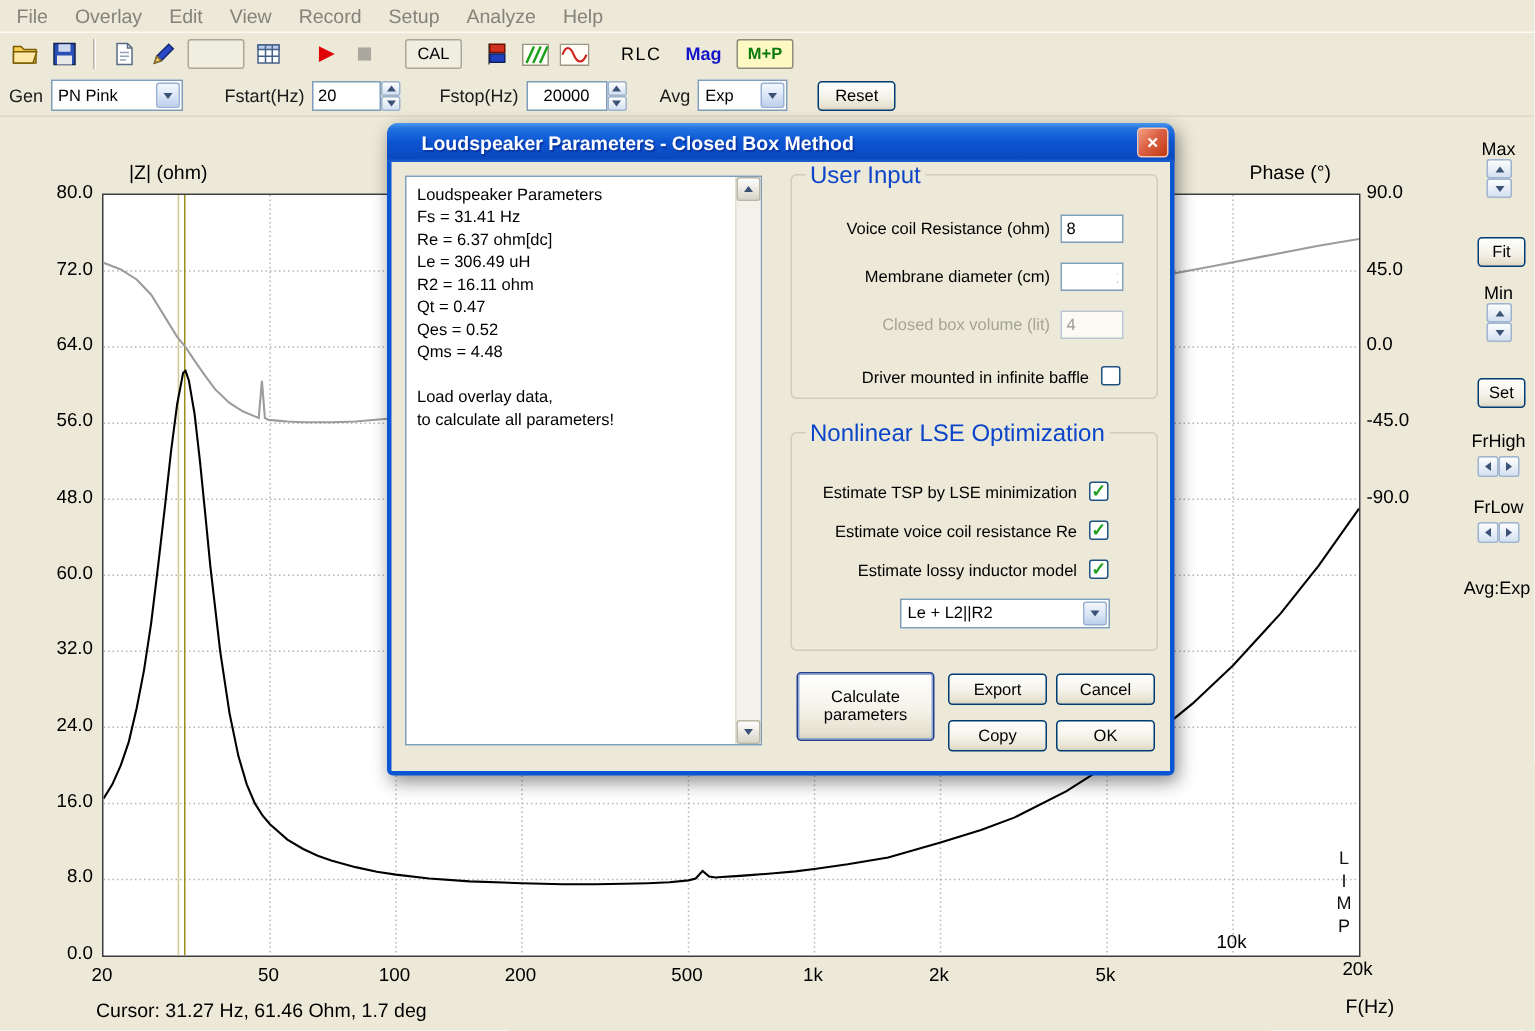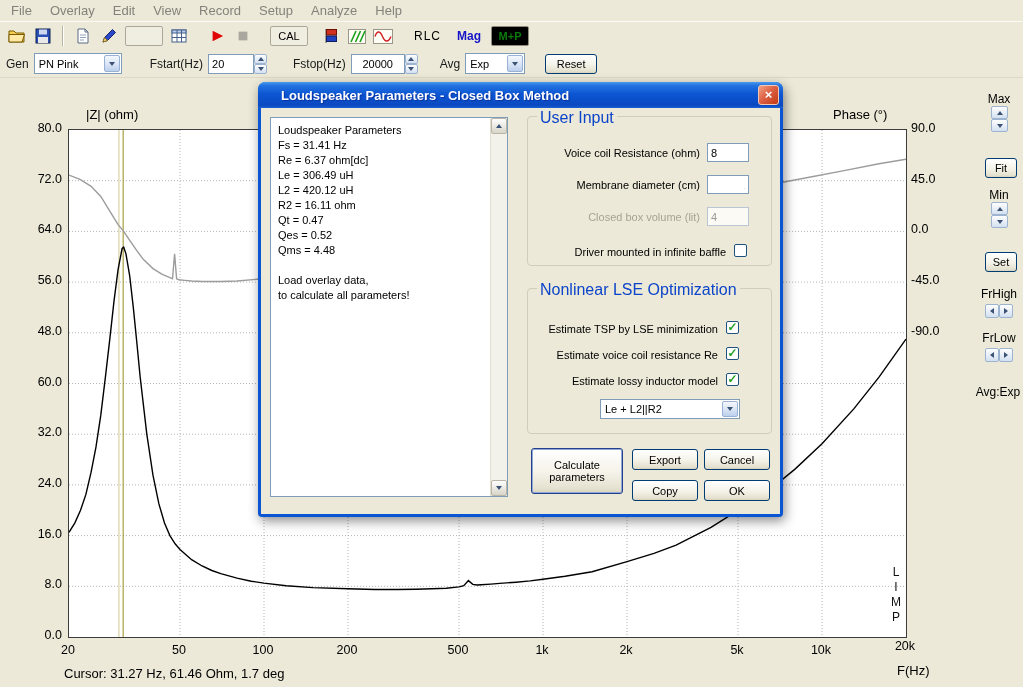--- a/index.html
+++ b/index.html
@@ -154,21 +154,21 @@
     </svg>
   </span>
   <span class="tbtn">
     <svg width="20" height="15" viewBox="0 0 20 15">
       <rect x="0.5" y="0.5" width="19" height="14" fill="#fffef6" stroke="#9a9786"></rect>
       <path d="M2 7.5 C4 1.5, 7 1.5, 9.5 7.5 S15.5 13.5, 18 7.5" fill="none" stroke="#d02020" stroke-width="1.4"></path>
     </svg>
   </span>
   <span class="txtbtn" style="margin-left:18px;font-weight:normal;letter-spacing:1px"><span>RLC</span></span>
   <span class="txtbtn" style="margin-left:16px;color:#1414c8"><span>Mag</span></span>
-  <span class="boxbtn" style="margin-left:10px;width:32px;border-color:#8f8c7c;background:#000000">
+  <span class="boxbtn" style="margin-left:10px;width:32px;border-color:#8f8c7c;background:#fef9c3">
       <span style="color:#0a7a0a;font-weight:bold;font-size:11px">M+P</span>
     </span>
 </div>
 
 <div id="controls">
   <span class="ctl-label" style="margin-left:6px">Gen</span>
   <span class="combo" style="width:88px;margin-left:5px">
     <span>PN Pink</span>
     <span class="arrow">
         <i class="tri-d"></i>
@@ -251,21 +251,21 @@
     <span class="tick" style="left: 911px; top: 273.101px; width: 44px; text-align: left;">-45.0</span>
     <span class="tick" style="left: 911px; top: 323.801px; width: 44px; text-align: left;">-90.0</span>
     <span class="tick" style="left: 48px; top: 643px; width: 40px; text-align: center;">20</span>
     <span class="tick" style="left: 159.025px; top: 643px; width: 40px; text-align: center;">50</span>
     <span class="tick" style="left: 243.013px; top: 643px; width: 40px; text-align: center;">100</span>
     <span class="tick" style="left: 327px; top: 643px; width: 40px; text-align: center;">200</span>
     <span class="tick" style="left: 438.025px; top: 643px; width: 40px; text-align: center;">500</span>
     <span class="tick" style="left: 522.013px; top: 643px; width: 40px; text-align: center;">1k</span>
     <span class="tick" style="left: 606px; top: 643px; width: 40px; text-align: center;">2k</span>
     <span class="tick" style="left: 717.025px; top: 643px; width: 40px; text-align: center;">5k</span>
-    <span class="tick" style="left: 801.013px; top: 643px; width: 40px; text-align: center;">10k</span>
+    <span class="tick" style="left: 801.013px; top: 621px; width: 40px; text-align: center;">10k</span>
     <span class="tick" style="left: 885px; top: 639px; width: 40px; text-align: center;">20k</span>
   </div>
 <div id="limp-watermark">
     <div>L</div>
     <div>I</div>
     <div>M</div>
     <div>P</div>
   </div>
 <div id="fhz-label">F(Hz)</div>
 <div id="statusbar-text">Cursor: 31.27 Hz, 61.46 Ohm, 1.7 deg</div>
@@ -320,21 +320,20 @@
     <span id="dlg-close"><span>×</span></span>
   </div>
   <div id="dlg-body">
 
     <div id="params-box">
       <div id="params-text">
           <div class="pline">Loudspeaker Parameters</div>
           <div class="pline">Fs = 31.41 Hz</div>
           <div class="pline">Re = 6.37 ohm[dc]</div>
           <div class="pline">Le = 306.49 uH</div>
-          <div class="pline">L2 = 420.12 uH</div>
           <div class="pline">R2 = 16.11 ohm</div>
           <div class="pline">Qt = 0.47</div>
           <div class="pline">Qes = 0.52</div>
           <div class="pline">Qms = 4.48</div>
           <div class="pline">&nbsp;</div>
           <div class="pline">Load overlay data,</div>
           <div class="pline">to calculate all parameters!</div>
         </div>
       <div id="params-scroll">
         <span class="sbtn" style="top:0">

